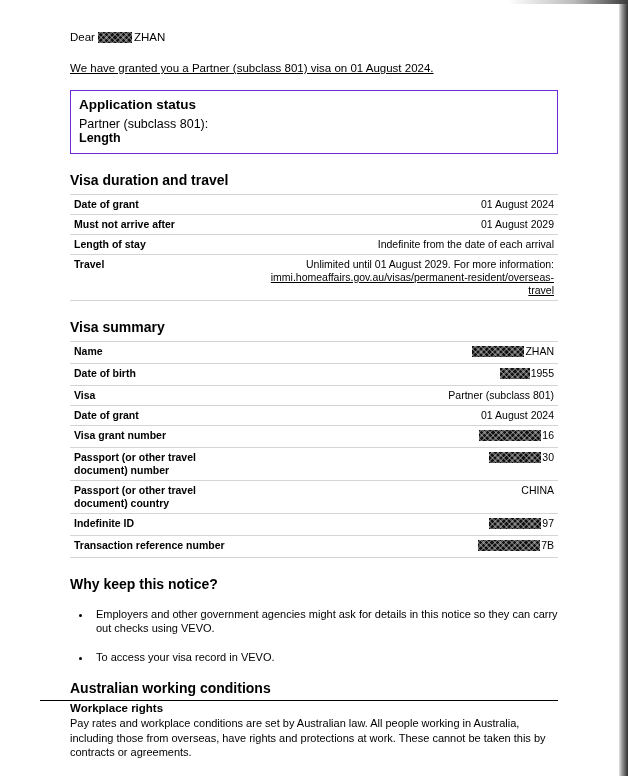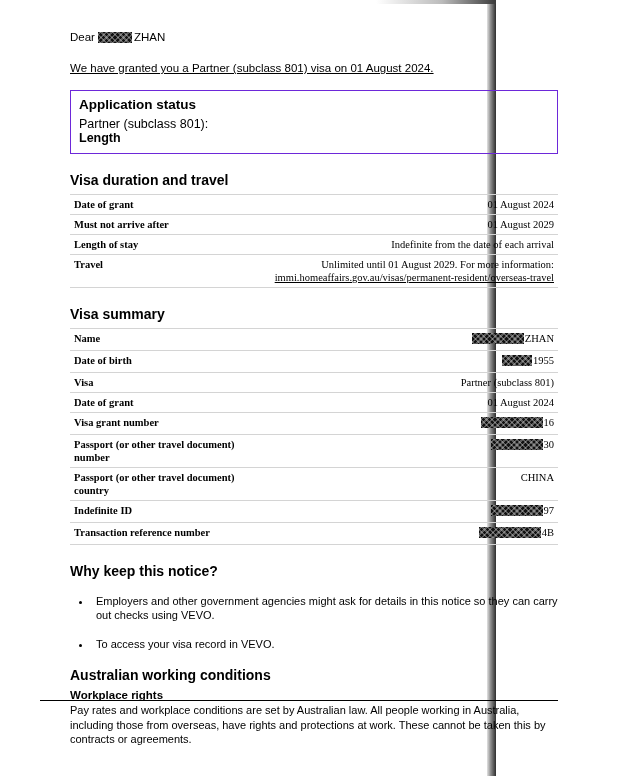--- a/index.html
+++ b/index.html
@@ -11,21 +11,21 @@
     width: 628px;
     height: 776px;
     font-family: "Liberation Sans", sans-serif;
     color: #000000;
     position: relative;
     overflow: hidden;
   }
   .page {
     position: absolute;
     left: 0; top: 0;
-    width: 496px;
+    width: 628px;
     height: 776px;
     background: #fff;
   }
   
   .scan-edge {
     position: absolute;
     top: 0; right: 0;
     width: 9px;
     height: 776px;
     background: linear-gradient(to right, #e2e2e2 0%, #8f8f8f 40%, #2e2e2e 100%);
@@ -111,21 +111,20 @@
     margin: 0 0 2px 0;
   }
   table.kv {
     width: 100%;
     border-collapse: collapse;
     margin: 0 0 18px 0;
     font-size: 10.5px;
   }
   table.kv tr {
     border-bottom: 1px solid #d4d4d4;
-    font-family: Liberation Serif, serif;
   }
   table.kv tr:first-child {
     border-top: 1px solid #d4d4d4;
   }
   table.kv th {
     text-align: left;
     font-weight: bold;
     padding: 3px 4px 3px 4px;
     width: 175px;
     vertical-align: top;
@@ -279,21 +278,21 @@
                 <span class="redact r-med"></span>
                 <span>97</span>
               </span>
         </td>
       </tr>
       <tr>
         <th>Transaction reference number</th>
         <td>
           <span class="cell-redact-wrap">
                 <span class="redact r-lg"></span>
-                <span>4B</span>
+                <span>7B</span>
               </span>
         </td>
       </tr>
     </tbody>
       </table>
 
     <h2 class="section">Why keep this notice?</h2>
     <ul class="bullets">
       <li>Employers and other government agencies might ask for details in this notice so they can carry out checks using VEVO.</li>
       <li>To access your visa record in VEVO.</li>

